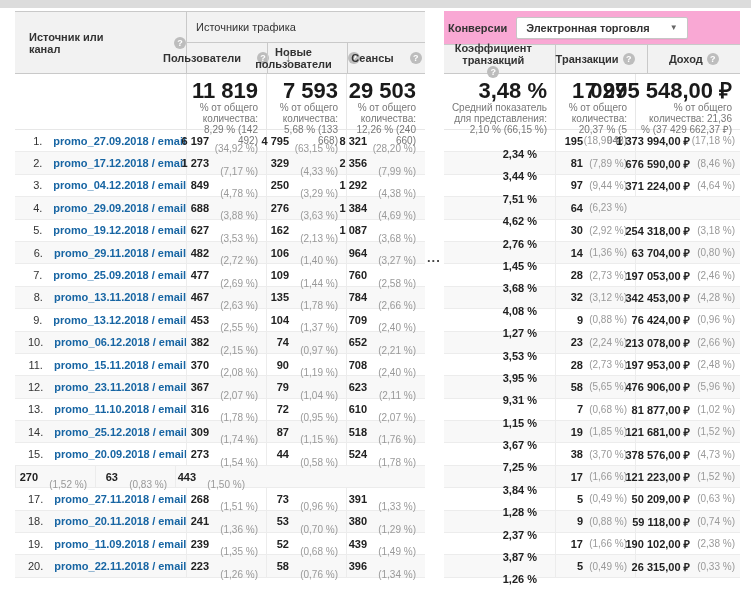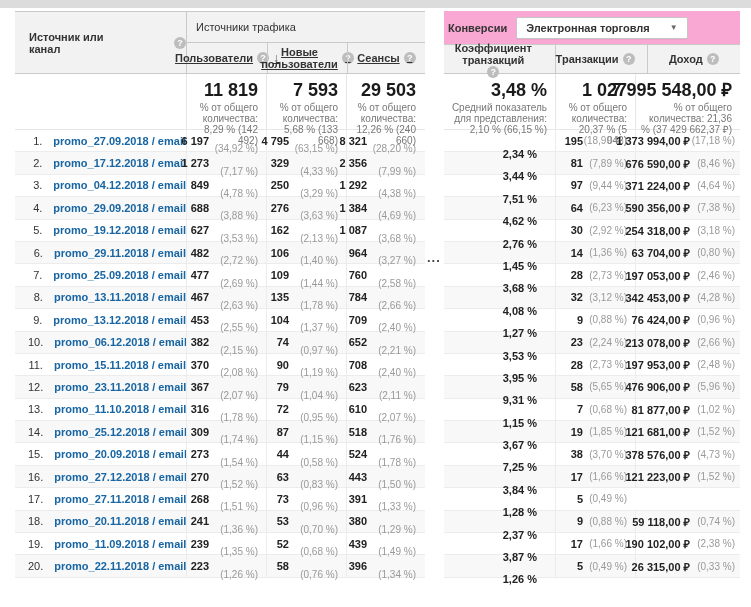--- a/index.html
+++ b/index.html
@@ -7,31 +7,31 @@
   .screen { position:relative; width:751px; height:607px; background:#fff; overflow:hidden; font-size:11px; color:#333; }
   .topstrip { position:absolute; left:0; top:0; width:751px; height:8px; background:#dcdcdc; }
 
   
   .left-table { position:absolute; left:15px; top:11px; width:410px; }
   .lt-header { display:flex; height:63px; background:#f2f2f2; border-top:1px solid #c9c9c9; border-bottom:1px solid #c9c9c9; }
   .src-h { width:171px; display:flex; align-items:center; padding-left:14px; font-weight:bold; color:#333;gap:39px; }
   .metrics-h { width:239px; display:flex; flex-direction:column; border-left:1px solid #c9c9c9; }
   .group-h { height:31px; display:flex; align-items:center; padding-left:9px; font-weight:normal; border-bottom:1px solid #c9c9c9; }
   .cols-h { display:flex; flex:1; }
-  .col-h { display:flex; align-items:center; justify-content:center; gap:4px; font-weight:bold; text-align:center; line-height:12px; padding:0 2px;text-decoration:underline; }
+  .col-h { display:flex; align-items:center; justify-content:center; gap:16px; font-weight:bold; text-align:center; line-height:12px; padding:0 2px; }
   .col-h + .col-h { border-left:1px solid #c9c9c9; }
   .w-users { width:80px; } .w-new { width:80px; } .w-sess { width:78px; }
 
   .help { display:inline-block; width:12px; height:12px; border-radius:50%; background:#bdbdbd; color:#fff; font-size:9px; line-height:12px; text-align:center; font-weight:bold; flex:none; }
   .sort-arrow { color:#555; font-size:12px; font-weight:bold; }
 
   .sum-row { display:flex; height:56px; background:#fff; border-bottom:1px solid #e7e7e7; }
   .sum-spacer { width:171px; }
   .sum-cell { display:flex; flex-direction:column; align-items:flex-end; justify-content:flex-start; padding:7px 8px 0 2px; border-left:1px solid #e7e7e7; text-align:right; }
-  .sum-big { font-size:18px; font-weight:bold; color:#1a1a1a; line-height:19px; white-space:nowrap; }
+  .sum-big { font-size:22px; font-weight:bold; color:#1a1a1a; line-height:19px; white-space:nowrap; }
   .sum-note { font-size:10px; color:#777; line-height:11px; margin-top:2px; }
 
   .tbody .tr { display:flex; height:22.4px; border-bottom:1px solid #ececec; background:#fff; }
   .tbody .tr:nth-child(even) { background:#f8f8f8; }
   .c { display:flex; align-items:center; justify-content:flex-end; border-left:1px solid #ececec; padding-right:8px; }
   .c-src { width:171px; justify-content:flex-start; border-left:none; padding-left:13px; padding-right:0; }
   .rownum { width:22px; text-align:right; margin-right:11px; color:#333; }
   .link { color:#1765a3; font-weight:bold; text-decoration:none; cursor:pointer; white-space:nowrap; }
   .val { font-weight:bold; color:#222; white-space:nowrap; }
   .pct { font-size:10px; color:#999; text-align:right; white-space:nowrap; }
@@ -373,24 +373,20 @@
     <div class="c c-new">
       <span class="val">44</span>
       <span class="pct">(0,58 %)</span>
     </div>
     <div class="c c-sess">
       <span class="val">524</span>
       <span class="pct">(1,78 %)</span>
     </div>
   </div>
         <div class="tr">
-    <div class="c c-src">
-      <span class="rownum">16.</span>
-      <a class="link">promo_27.12.2018 / email</a>
-    </div>
     <div class="c c-users">
       <span class="val">270</span>
       <span class="pct">(1,52 %)</span>
     </div>
     <div class="c c-new">
       <span class="val">63</span>
       <span class="pct">(0,83 %)</span>
     </div>
     <div class="c c-sess">
       <span class="val">443</span>
@@ -554,24 +550,20 @@
     </div>
   </div>
         <div class="tr">
     <div class="c c-rate">
       <span class="val">4,62 %</span>
     </div>
     <div class="c c-trans">
       <span class="val">64</span>
       <span class="pct">(6,23 %)</span>
     </div>
-    <div class="c c-rev">
-      <span class="val">590 356,00 ₽</span>
-      <span class="pct">(7,38 %)</span>
-    </div>
   </div>
         <div class="tr">
     <div class="c c-rate">
       <span class="val">2,76 %</span>
     </div>
     <div class="c c-trans">
       <span class="val">30</span>
       <span class="pct">(2,92 %)</span>
     </div>
     <div class="c c-rev">
@@ -723,20 +715,24 @@
     </div>
   </div>
         <div class="tr">
     <div class="c c-rate">
       <span class="val">1,28 %</span>
     </div>
     <div class="c c-trans">
       <span class="val">5</span>
       <span class="pct">(0,49 %)</span>
     </div>
+    <div class="c c-rev">
+      <span class="val">50 209,00 ₽</span>
+      <span class="pct">(0,63 %)</span>
+    </div>
   </div>
         <div class="tr">
     <div class="c c-rate">
       <span class="val">2,37 %</span>
     </div>
     <div class="c c-trans">
       <span class="val">9</span>
       <span class="pct">(0,88 %)</span>
     </div>
     <div class="c c-rev">

